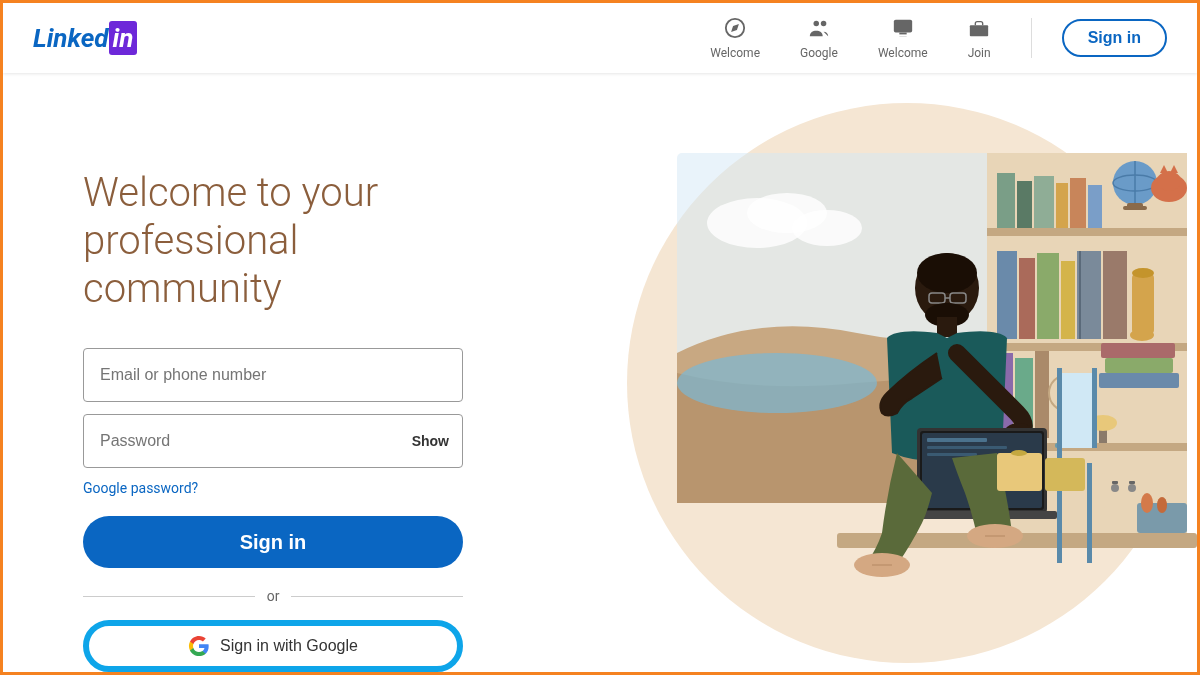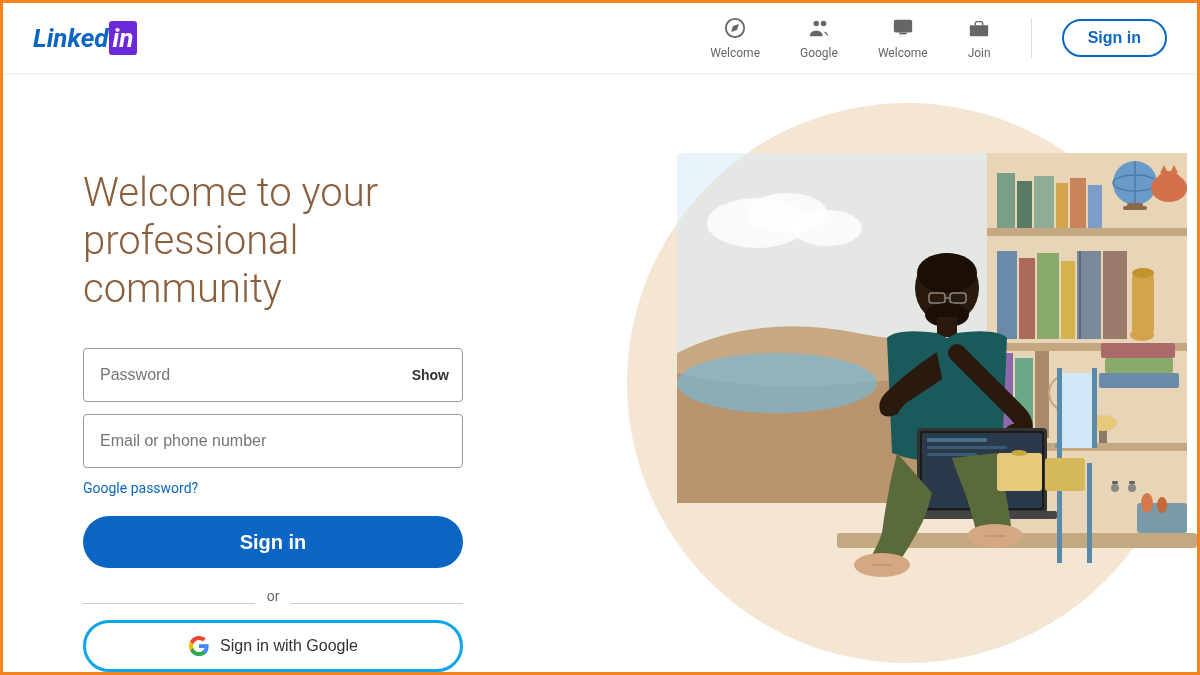--- a/index.html
+++ b/index.html
@@ -165,37 +165,37 @@
       color: #fff;
       border: none;
       border-radius: 26px;
       font-size: 20px;
       font-weight: 600;
       cursor: pointer;
       margin-bottom: 20px;
     }
     .or-divider {
       display: flex;
-      align-items: flex-end;
+      align-items: center;
       width: 380px;
       gap: 12px;
       margin-bottom: 16px;
       color: #666;
       font-size: 14px;
     }
     .or-line {
       flex: 1;
       height: 1px;
       background: #ccc;
     }
     .btn-google {
       width: 380px;
       height: 52px;
       background: #fff;
-      border: 3px solid #0ea5e9;
+      border: 6px solid #0ea5e9;
       border-radius: 26px;
       font-size: 16px;
       font-weight: 500;
       color: #333;
       cursor: pointer;
       display: flex;
       align-items: center;
       justify-content: center;
       gap: 10px;
     }
@@ -269,28 +269,28 @@
     <div class="nav-divider"></div>
     <button class="btn-signin-header">Sign in</button>
   </nav>
 </header>
 
 <main class="main">
   <div class="form-section">
     <h1 class="welcome-title">Welcome to your professional community</h1>
 
     <div class="form-group">
+      <input class="form-input" type="text" placeholder="Email or phone number" style="">
+    </div>
+
+    <div class="form-group">
       <div class="password-wrapper">
         <input class="password-input" type="password" placeholder="Password" style="">
         <button class="show-btn">Show</button>
       </div>
-    </div>
-
-    <div class="form-group">
-      <input class="form-input" type="text" placeholder="Email or phone number" style="">
     </div>
 
     <a class="forgot-link">Google password?</a>
 
     <button class="btn-signin-main">Sign in</button>
 
     <div class="or-divider">
       <span class="or-line"></span>
       <span>or</span>
       <span class="or-line"></span>

